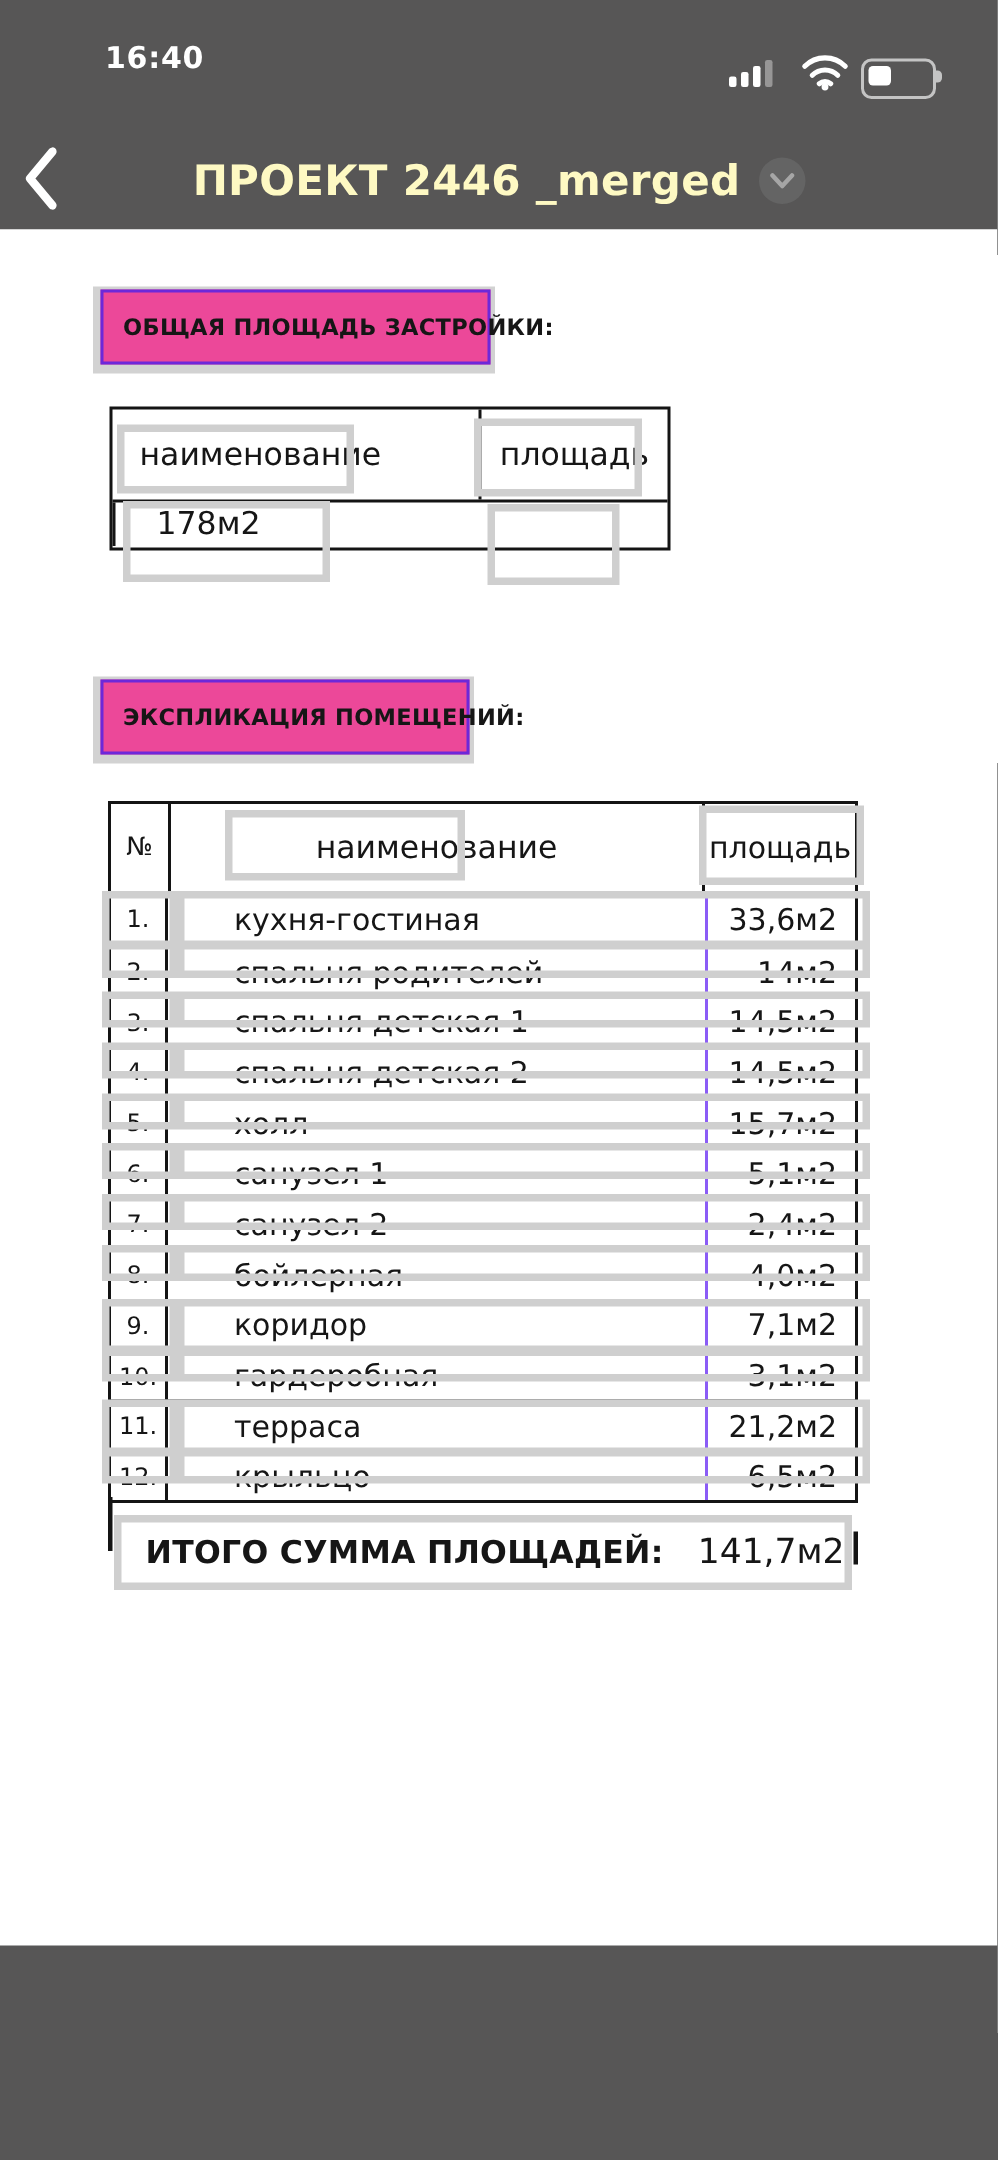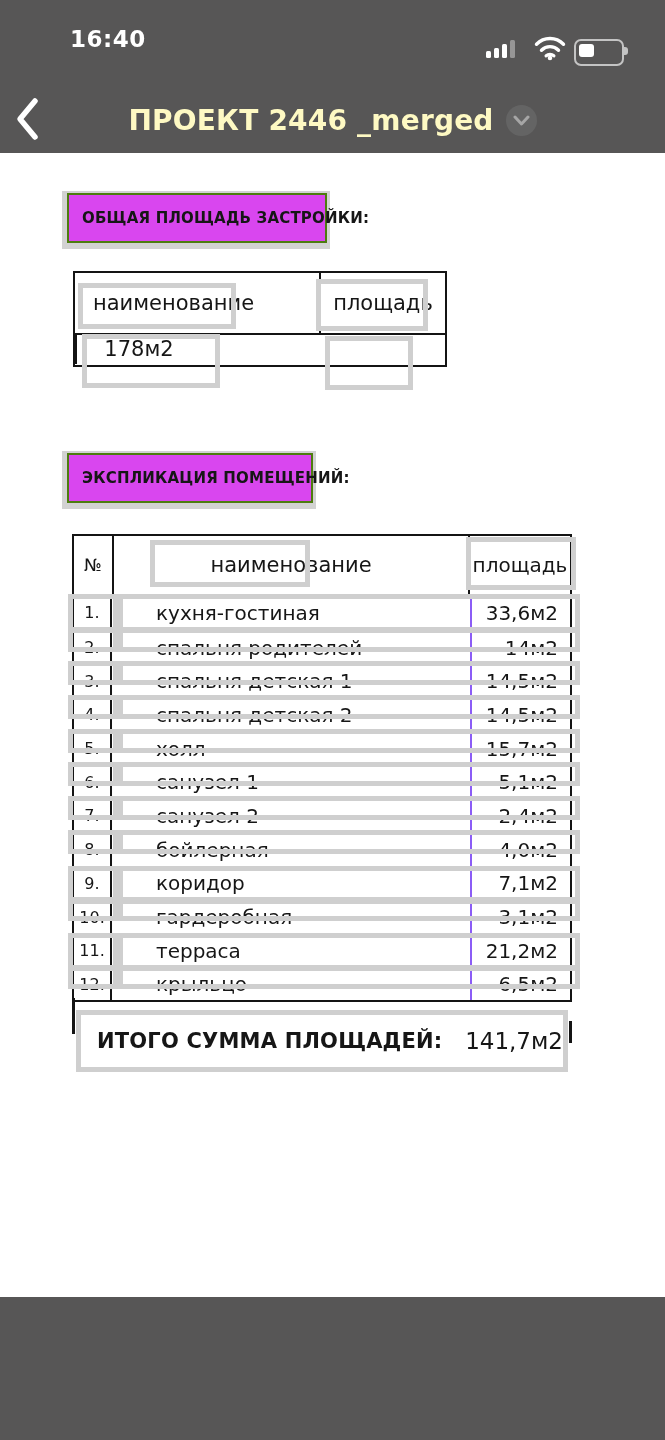--- a/index.html
+++ b/index.html
@@ -1,35 +1,35 @@
 <!DOCTYPE html>
 <html><head>
 <meta charset="utf-8">
 <style>
   html,body{margin:0;padding:0;background:#222;}
   .app{position:relative;width:665px;height:1440px;background:#fff;overflow:hidden;
        font-family:"DejaVu Sans",sans-serif;-webkit-font-smoothing:antialiased;}
   
   .chrome{position:absolute;left:0;top:0;width:665px;height:153px;background:#575656;}
-  .time{position:absolute;left:70px;top:26px;color:#fff;font-size:23px;font-weight:bold;letter-spacing:.5px;}
+  .time{position:absolute;left:70px;top:26px;color:#fff;font-size:20px;font-weight:bold;letter-spacing:.5px;}
   .sig{position:absolute;left:486px;top:40px;width:34px;height:18px;display:flex;align-items:flex-end;gap:3px;}
   .sig i{display:block;width:5px;border-radius:1.5px;background:#fff;}
   .sig i:nth-child(1){height:7px}.sig i:nth-child(2){height:10px}.sig i:nth-child(3){height:14px}
   .sig i:nth-child(4){height:18px;background:rgba(255,255,255,.38)}
   .wifi{position:absolute;left:533px;top:36px;}
   .batt{position:absolute;left:574px;top:39px;width:46px;height:23px;border:2.5px solid rgba(255,255,255,.65);border-radius:7px;}
   .batt i{position:absolute;left:2.5px;top:2.5px;width:15px;height:13px;border-radius:3px;background:#fff;}
   .batt-tip{position:absolute;left:624px;top:47px;width:3.5px;height:8px;background:rgba(255,255,255,.65);border-radius:0 3px 3px 0;}
   .back{position:absolute;left:14px;top:96px;cursor:pointer;}
   .navrow{position:absolute;left:0;top:92px;width:665px;height:56px;display:flex;align-items:center;justify-content:center;}
   .navtitle{color:#fef9c3;font-size:28px;font-weight:bold;letter-spacing:.2px;}
   .ddbtn{width:31px;height:31px;margin-left:12px;border-radius:50%;background:#646464;display:flex;align-items:center;justify-content:center;cursor:pointer;}
   
   .page{position:absolute;left:0;top:153px;width:665px;height:1144px;background:#fff;color:#161616;}
-  .titlebox{position:absolute;background:#d946ef;border:2px solid #4d7c0f;box-shadow:-1px 2px 0 4px #d2d2d2;
+  .titlebox{position:absolute;background:#ec4899;border:2px solid #6d28d9;box-shadow:-1px 2px 0 4px #d2d2d2;
             display:flex;align-items:center;white-space:nowrap;
             font-weight:bold;font-size:15px;letter-spacing:.2px;padding-left:13px;box-sizing:border-box;}
   .tb1{left:67px;top:40px;width:260px;height:50px;}
   .tb2{left:67px;top:300px;width:246px;height:50px;}
   
   .t1{position:absolute;left:73px;top:118px;width:374px;height:96px;border:2.5px solid #141414;box-sizing:border-box;}
   .t1 .hrow{display:flex;height:60px;border-bottom:2.5px solid #141414;}
   .t1 .drow{display:flex;height:28.5px;}
   .t1 .c1{flex:1;display:flex;align-items:center;padding-left:18px;font-size:21px;}
   .t1 .c2{width:124px;border-left:2px solid #141414;display:flex;align-items:center;justify-content:center;font-size:21px;}
@@ -43,21 +43,21 @@
   .c-num{width:38px;border-right:2px solid #141414;display:flex;align-items:center;justify-content:center;font-size:16px;box-sizing:border-box;}
   .c-name{flex:1;display:flex;align-items:center;margin-left:44px;}
   .c-area{width:100px;border-left:2px solid #8b5cf6;display:flex;align-items:center;justify-content:flex-end;padding-right:12px;box-sizing:border-box;}
   
   .hl{position:absolute;border:5px solid #cfcfcf;z-index:3;pointer-events:none;box-sizing:border-box;}
   .row .ov-main{position:absolute;left:44px;width:462px;border:5px solid #cfcfcf;z-index:3;pointer-events:none;box-sizing:border-box;}
   .row .ov-num{position:absolute;left:-6px;width:50px;border:5px solid #cfcfcf;z-index:3;pointer-events:none;box-sizing:border-box;}
   .row.cut .ov-main,.row.cut .ov-num{top:-4px;height:24px;}
   .row.clean .ov-main,.row.clean .ov-num{top:-2px;height:38px;}
   .tick{position:absolute;background:#141414;}
-  .totalbox{position:absolute;left:76px;top:857px;width:492px;height:62px;border:5px solid #cfcfcf;box-sizing:border-box;
+  .totalbox{position:absolute;left:76px;top:857px;width:492px;height:50px;border:5px solid #cfcfcf;box-sizing:border-box;
             display:flex;align-items:center;}
   .total-label{font-size:21px;font-weight:bold;letter-spacing:.2px;padding-left:16px;white-space:nowrap;}
   .total-value{margin-left:auto;font-size:23px;}
   
   .toolbar{position:absolute;left:0;top:1297px;width:665px;height:143px;background:#575656;}
 </style>
 </head>
 <body>
 
 <div class="app">

